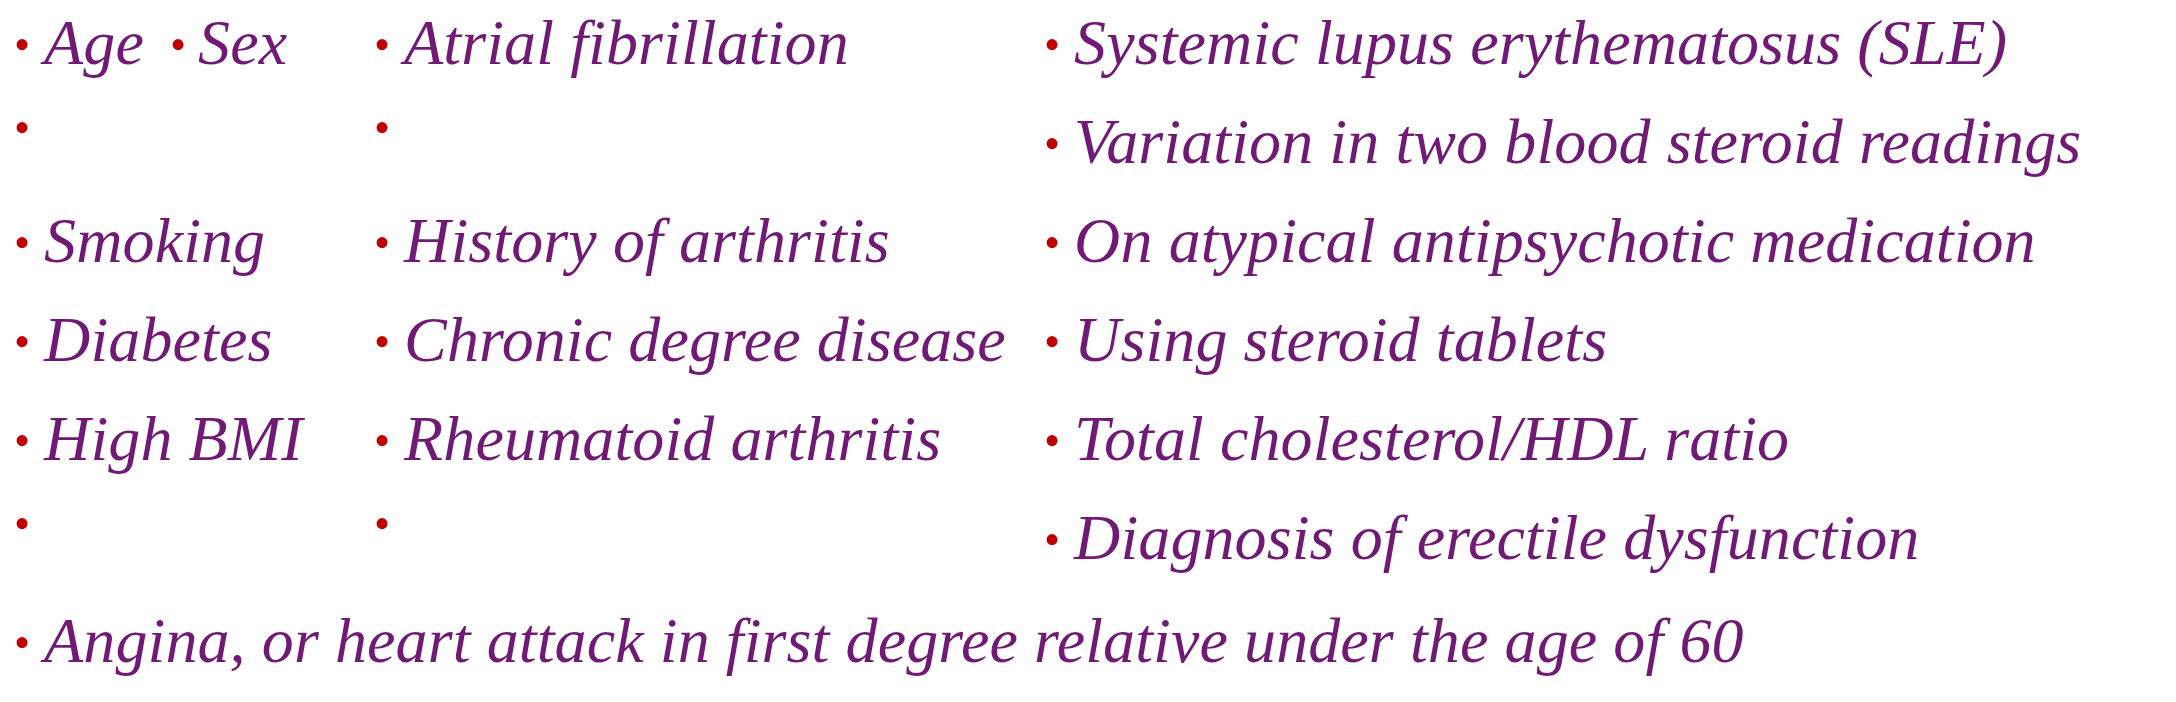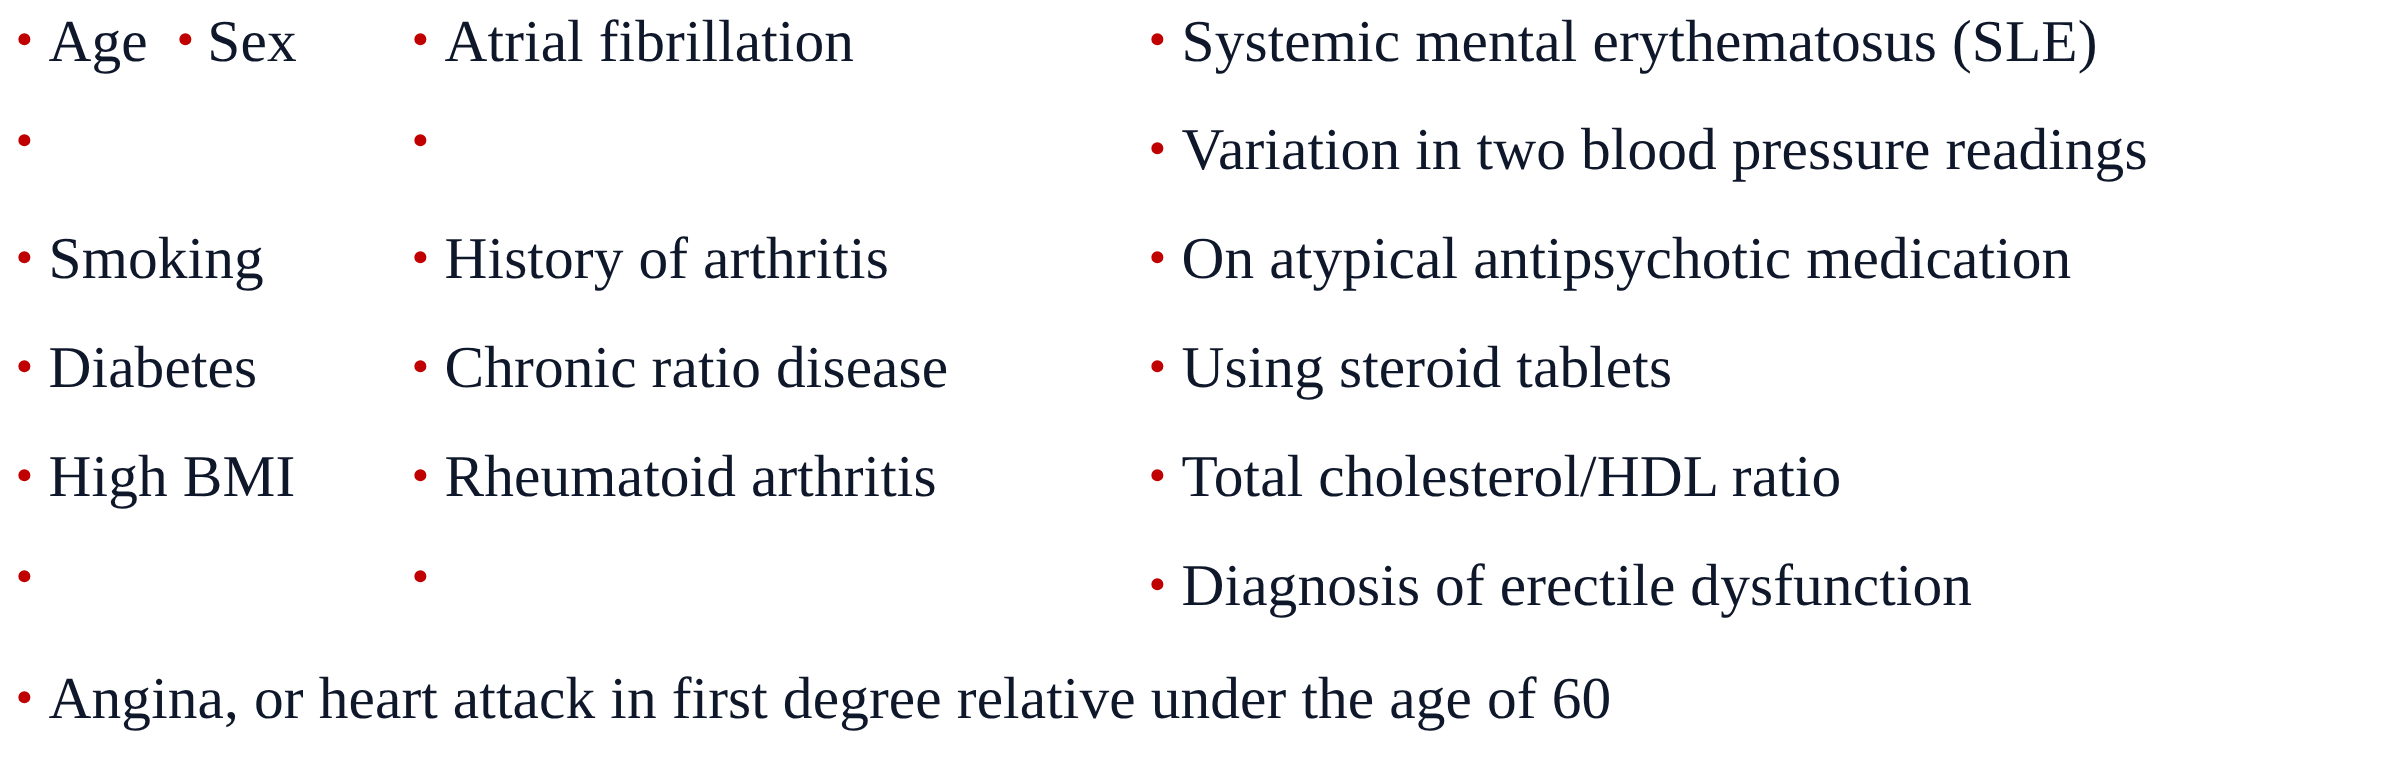--- a/index.html
+++ b/index.html
@@ -52,24 +52,25 @@
     font-size: 46px;
     line-height: 1;
     margin-right: 14px;
     flex: 0 0 auto;
     transform: translateY(-4px);
   }
   .dot-small {
     margin-right: 12px;
   }
   .txt {
-    font-size: 54px;
+    font-size: 64px;
     line-height: 1.02;
-    color: #0f172a;
+    color: #701a75;
     letter-spacing: 0.1px;
+    font-style: italic;
   }
   .inline-second {
     margin-left: 26px;
   }
   .last-row {
     display: flex;
     flex-direction: row;
     align-items: baseline;
     padding-left: 14px;
     margin-top: 4px;
@@ -132,44 +133,44 @@
         <span class="dot">•</span>
       </div>
 
       <div class="bullet-row">
         <span class="dot">•</span>
         <span class="txt">History of arthritis</span>
       </div>
 
       <div class="bullet-row">
         <span class="dot">•</span>
-        <span class="txt">Chronic ratio disease</span>
+        <span class="txt">Chronic degree disease</span>
       </div>
 
       <div class="bullet-row">
         <span class="dot">•</span>
         <span class="txt">Rheumatoid arthritis</span>
       </div>
 
       <div class="bullet-row">
         <span class="dot">•</span>
       </div>
 
     </div>
 
     <div class="col col-3">
 
       <div class="bullet-row">
         <span class="dot">•</span>
-        <span class="txt">Systemic mental erythematosus (SLE)</span>
-      </div>
-
-      <div class="bullet-row">
-        <span class="dot">•</span>
-        <span class="txt">Variation in two blood pressure readings</span>
+        <span class="txt">Systemic lupus erythematosus (SLE)</span>
+      </div>
+
+      <div class="bullet-row">
+        <span class="dot">•</span>
+        <span class="txt">Variation in two blood steroid readings</span>
       </div>
 
       <div class="bullet-row">
         <span class="dot">•</span>
         <span class="txt">On atypical antipsychotic medication</span>
       </div>
 
       <div class="bullet-row">
         <span class="dot">•</span>
         <span class="txt">Using steroid tablets</span>

